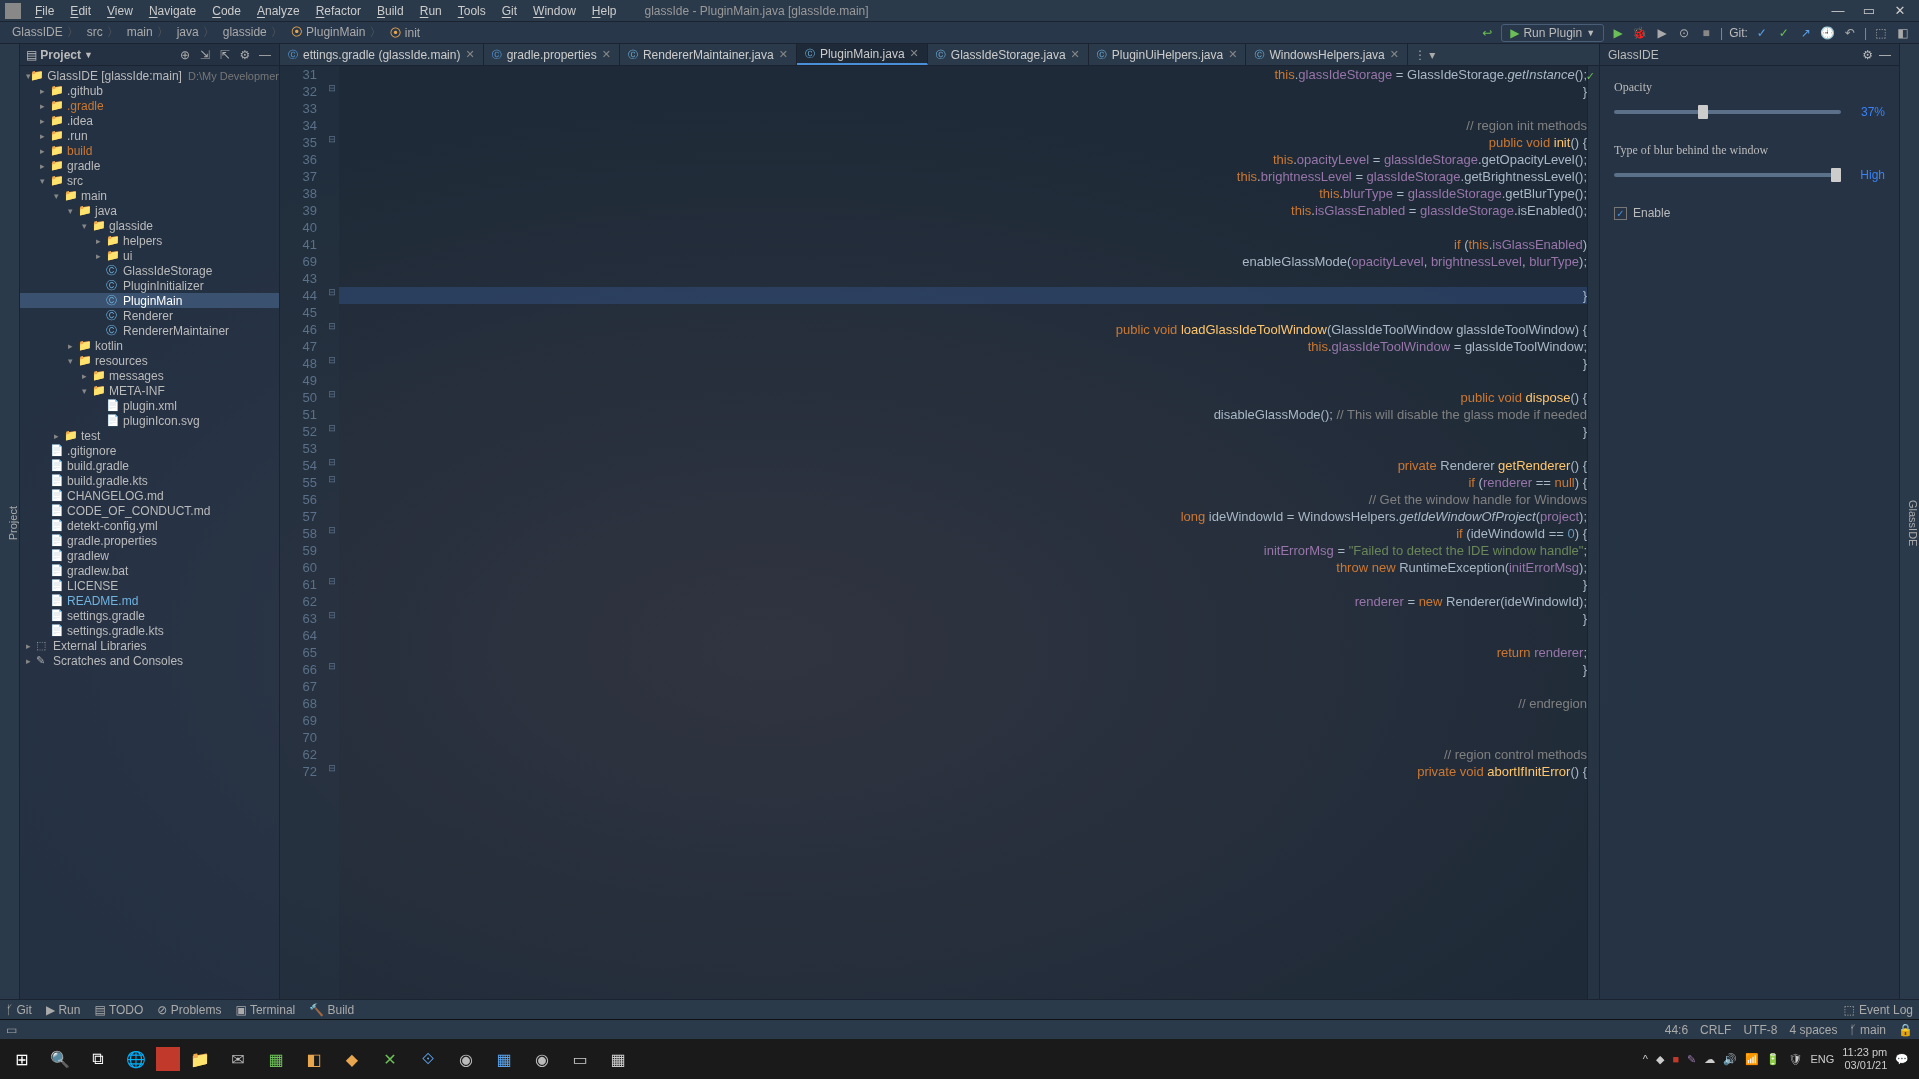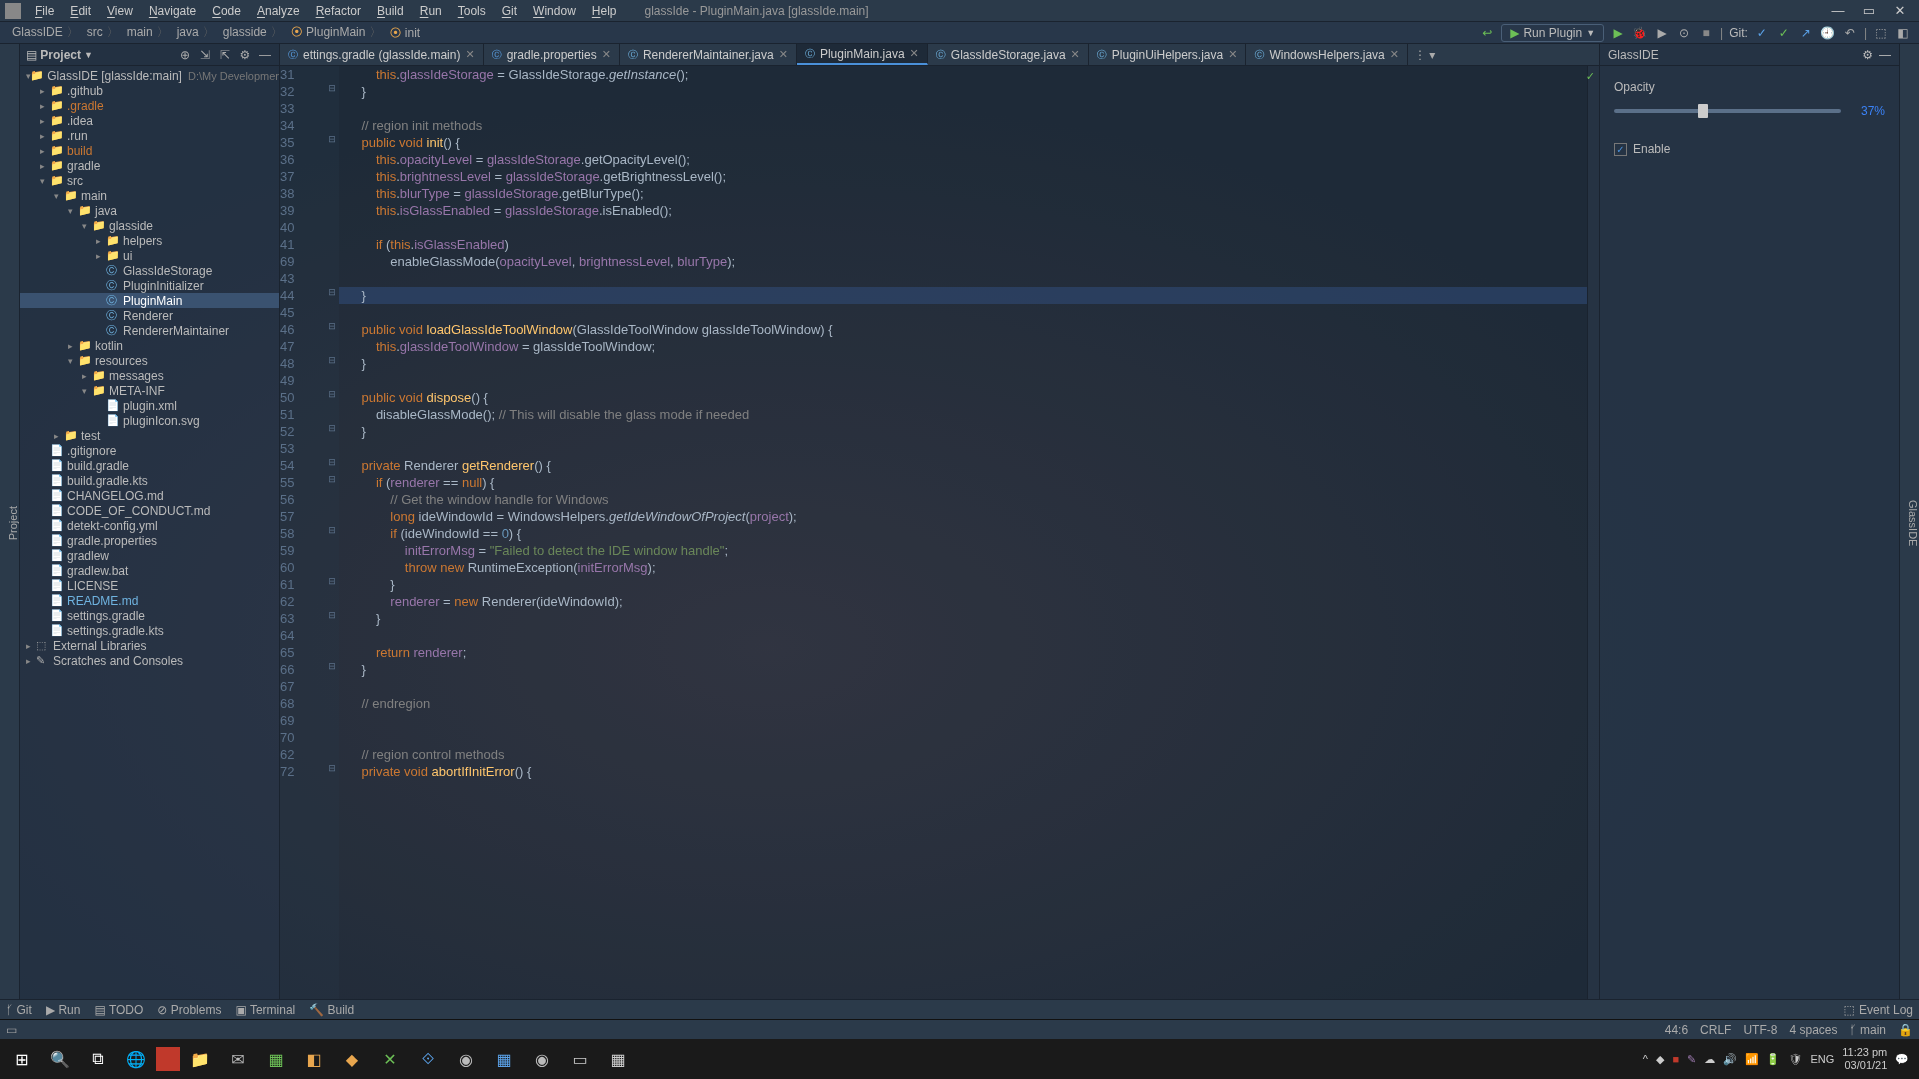--- a/index.html
+++ b/index.html
@@ -41,44 +41,44 @@
 .tree .pathhint { color: #777; margin-left: 6px; font-size: 11px; }
 .editor-area { flex: 1; display: flex; flex-direction: column; background: rgba(30,42,56,0.25); }
 .tabs { height: 22px; display: flex; align-items: stretch; border-bottom: 1px solid #1a232f; background: #2b3a4a; overflow: hidden;}
 .tabs .tab { display: flex; align-items: center; padding: 0 8px; border-right: 1px solid #1a232f; cursor: pointer; gap: 5px; font-size: 12px; color: #ccc;}
 .tabs .tab.active { background: #1e2a38; border-bottom: 2px solid #4a90d9; }
 .tabs .tab .close { color: #888; font-size: 11px; }
 .tabs .tab .tic { color: #6fb3e0; font-size: 10px;}
 .tabs .tab .tic.gradle { color: #5aa0e6; }
 .tabs .more { padding: 0 6px; display: flex; align-items: center; color: #aaa;}
 .code-wrap { flex: 1; display: flex; font-family: "Consolas", monospace; font-size: 13px; overflow: hidden; position: relative;}
-.gutter { width: 45px; padding-right: 8px; color: #5b7089; user-select: none; background: rgba(40,55,74,0.3);}
+.gutter { width: 45px; text-align: right; padding-right: 8px; color: #5b7089; user-select: none; background: rgba(40,55,74,0.3);}
 .gutter div { height: 17px; line-height: 17px; }
 .foldgutter { width: 14px; background: rgba(40,55,74,0.3); }
 .foldgutter div { height: 17px; text-align: center; color: #5b7089; font-size: 9px;}
 .code { flex: 1; white-space: pre; color: #a9b7c6; line-height: 17px; overflow: hidden;}
-.code .line { height: 17px; padding-left: 8px;}
+.code .line { height: 17px; padding-left: 8px; text-align: right;}
 .code .hl-line { background: rgba(50,80,130,0.5); }
 .kw { color: #cc7832; }
 .str { color: #6a8759; }
 .com { color: #808080; }
 .fn { color: #ffc66d; }
 .fld { color: #9876aa; }
 .num { color: #6897bb; }
 .minimap { width: 12px; background: rgba(50,65,85,0.4); border-left: 1px solid #1a232f;}
 .status-ind { position: absolute; top: 4px; right: 4px; color: #6cbf56; font-size: 11px;}
 .toolwin { width: 300px; background: rgba(40,55,74,0.7); border-left: 1px solid #1a232f; display: flex; flex-direction: column;}
 .toolwin-header { height: 22px; display: flex; align-items: center; padding: 0 8px; border-bottom: 1px solid #1a232f; gap: 6px;}
 .toolwin-header .spacer { flex: 1; }
 .toolwin-tabs { display: flex; border-bottom: 1px solid #1a232f; }
 .toolwin-tabs .twtab { padding: 6px 14px; cursor: pointer; }
 .toolwin-tabs .twtab.active { border-bottom: 2px solid #4a90d9; color: #fff; }
 .toolwin-body { padding: 14px; display: flex; flex-direction: column; gap: 24px; }
 .slider-group { display: flex; flex-direction: column; gap: 10px; }
-.slider-group .label { color: #bbb; font-size: 12px; }
+.slider-group .label { color: #bbb; font-size: 12px; font-family: Liberation Serif, serif; }
 .slider-row { display: flex; align-items: center; gap: 10px; }
 .slider { flex: 1; height: 4px; background: #5b7089; position: relative; border-radius: 2px;}
 .slider .thumb { position: absolute; width: 10px; height: 14px; background: #ccc; top: -5px; border-radius: 1px; cursor: pointer;}
 .slider-val { width: 34px; text-align: right; color: #3b82f6; }
 .checkbox-row { display: flex; align-items: center; gap: 6px; }
 .checkbox-row .cb { width: 13px; height: 13px; border: 1px solid #777; display: inline-flex; align-items: center; justify-content: center; font-size: 10px; color: #4a90d9; cursor: pointer;}
 .bottom-tools { height: 20px; background: #2b3a4a; border-top: 1px solid #1a232f; display: flex; align-items: center; padding: 0 6px; gap: 14px; position: relative; z-index:2;}
 .bottom-tools .bitem { cursor: pointer; display: flex; align-items: center; gap: 4px; color: #aaa;}
 .bottom-tools .spacer { flex: 1; }
 .statusbar { height: 20px; background: #2b3a4a; border-top: 1px solid #111; display: flex; align-items: center; padding: 0 6px; gap: 12px; color: #aaa; position: relative; z-index:2;}
@@ -507,20 +507,29 @@
     <div class="toolwin-body">
       <div class="slider-group">
         <div class="label">Opacity</div>
         <div class="slider-row">
           <div class="slider">
               <div class="thumb" style="left:37%"></div>
             </div>
           <div class="slider-val">37%</div>
         </div>
       </div>
+      <div class="slider-group">
+        <div class="label">Type of blur behind the window</div>
+        <div class="slider-row">
+          <div class="slider">
+              <div class="thumb" style="left:calc(100% - 10px)"></div>
+            </div>
+          <div class="slider-val">High</div>
+        </div>
+      </div>
       <div class="checkbox-row">
         <span class="cb">✓</span>
         <span>Enable</span>
       </div>
     </div>
   </div>
 
   <div class="right-strip">
     <div class="stripitem">GlassIDE</div>
   </div>

